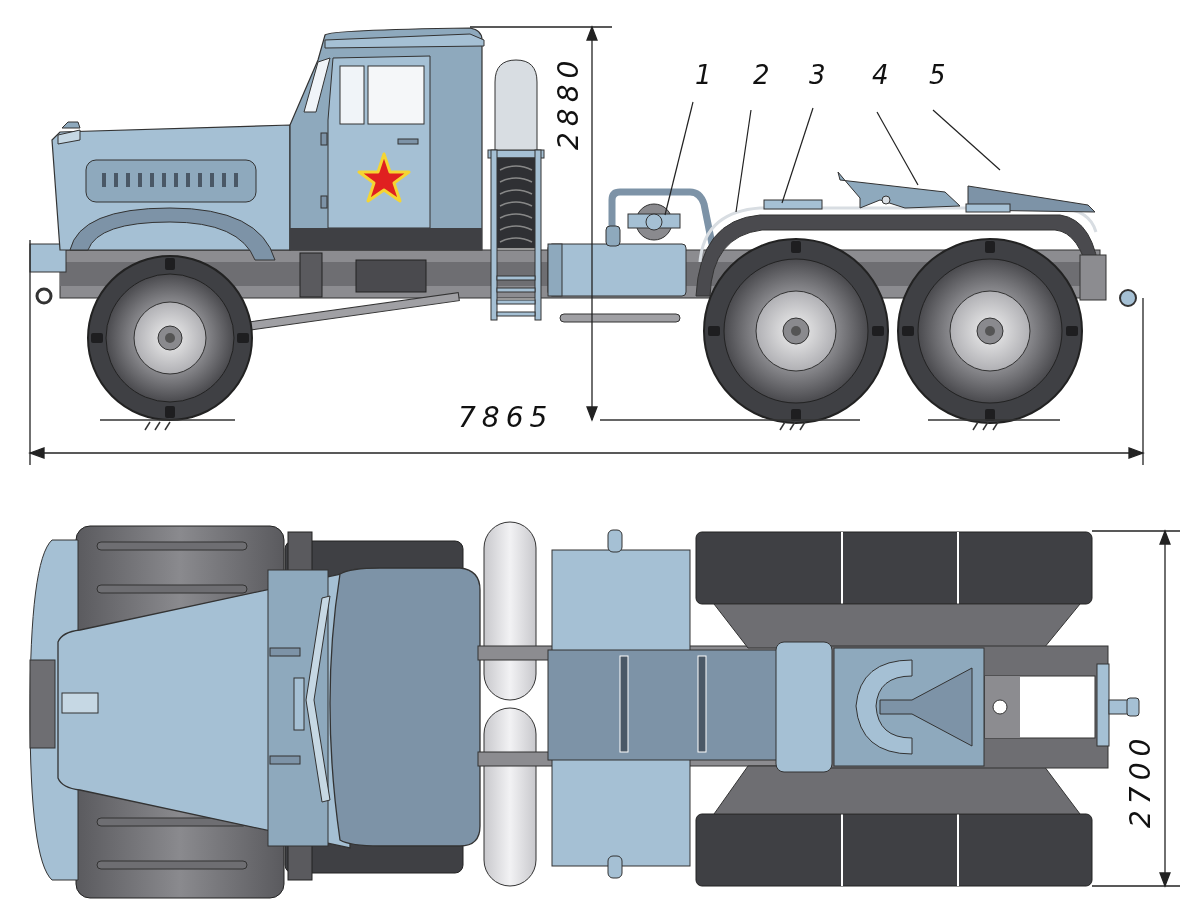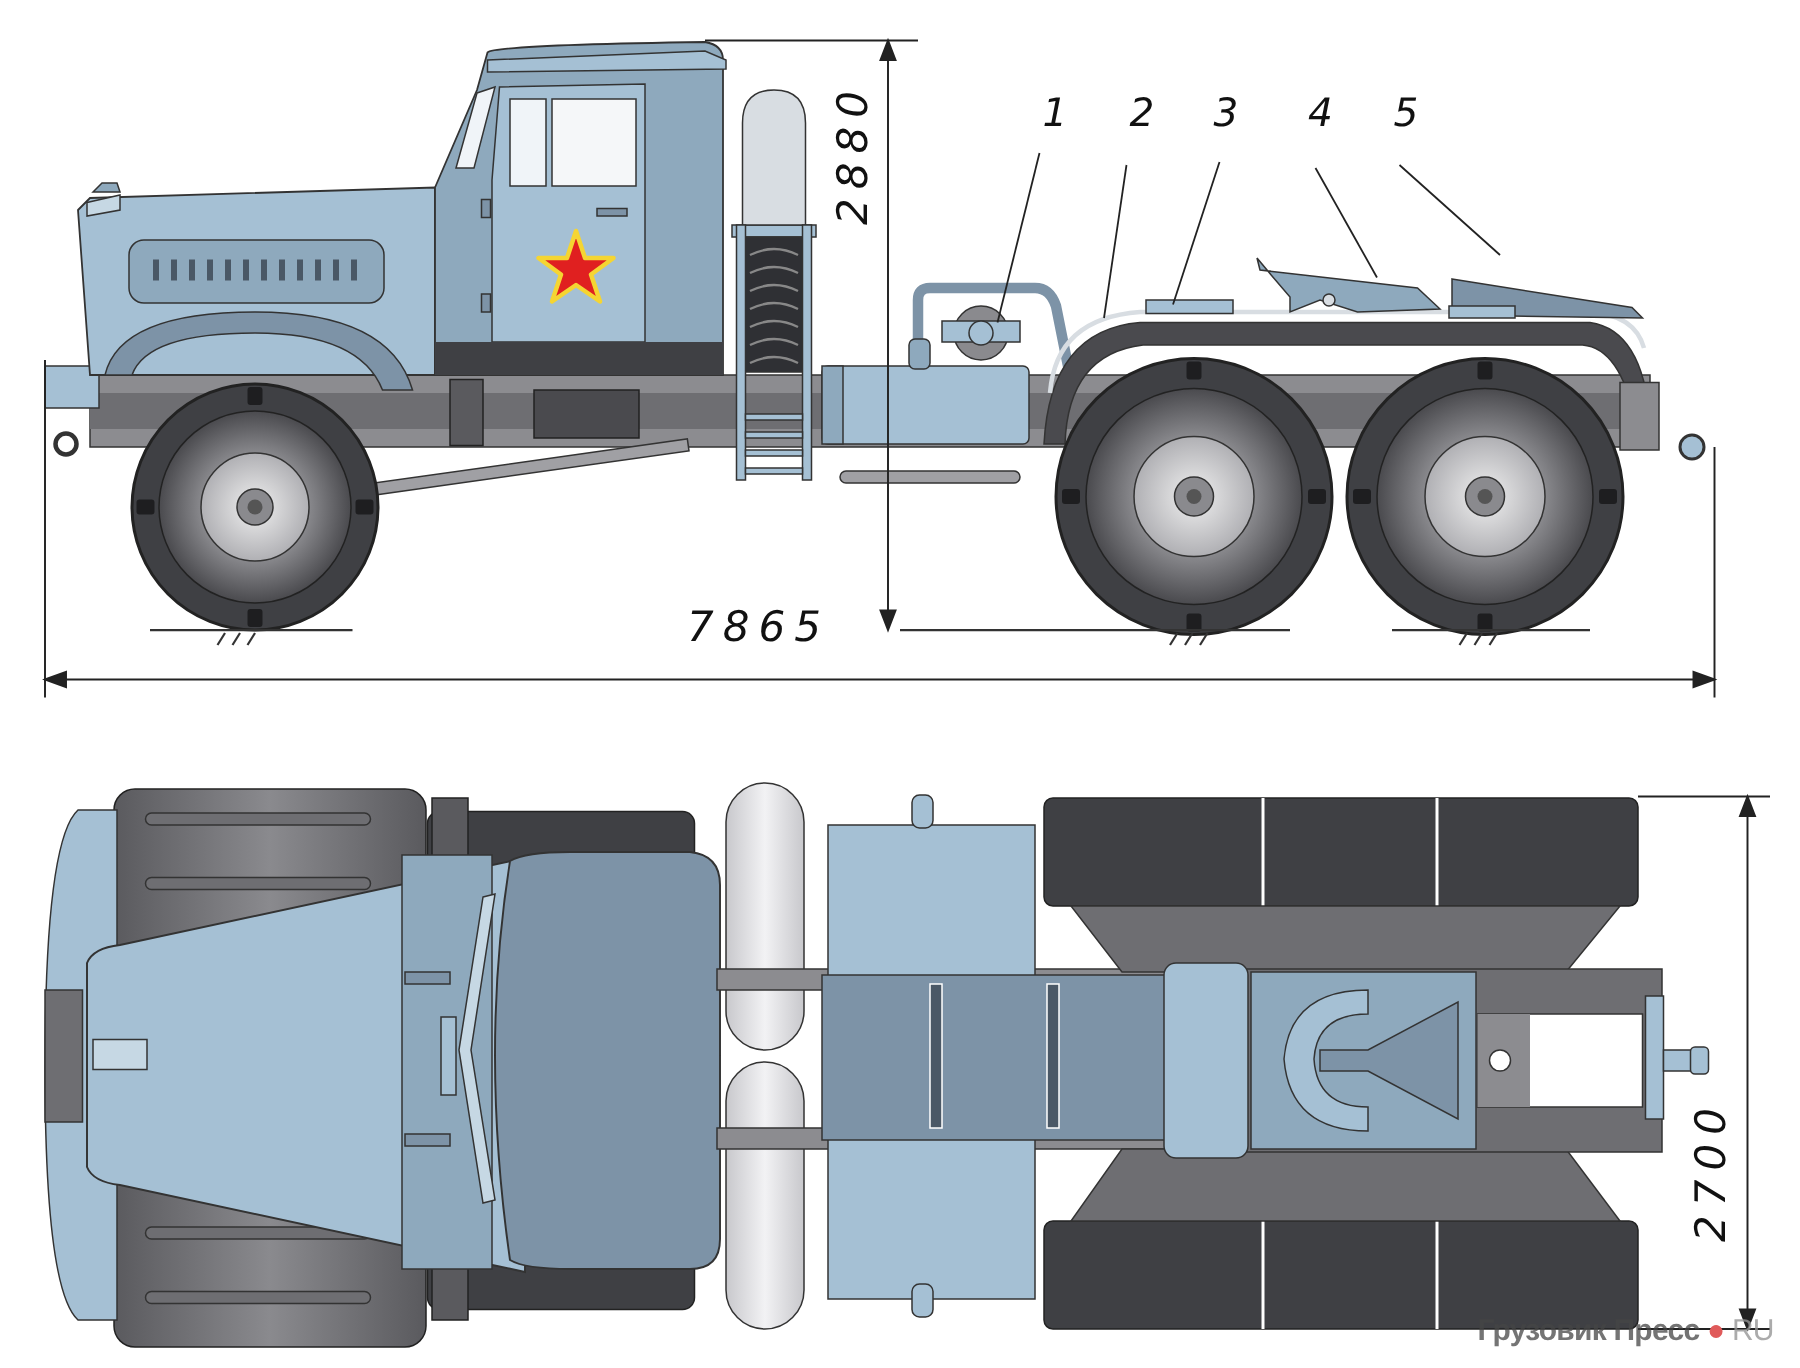--- a/index.html
+++ b/index.html
@@ -291,18 +291,13 @@
       <line x1="1092" y1="531" x2="1180" y2="531"></line>
       <line x1="1092" y1="886" x2="1180" y2="886"></line>
       <line x1="1165" y1="531" x2="1165" y2="886"></line>
       <polygon points="1165,531 1160,544 1170,544"></polygon>
       <polygon points="1165,886 1160,873 1170,873"></polygon>
     </g>
     <text class="dim-text" x="0" y="0" transform="translate(1150,828) rotate(-90)">2700</text>
   </g>
 </svg>
 
-<div class="watermark">
-  <span>Грузовик Пресс</span>
-  <span class="dot">●</span>
-  <span class="ru">RU</span>
 </div>
-</div>
 
 </body></html>

